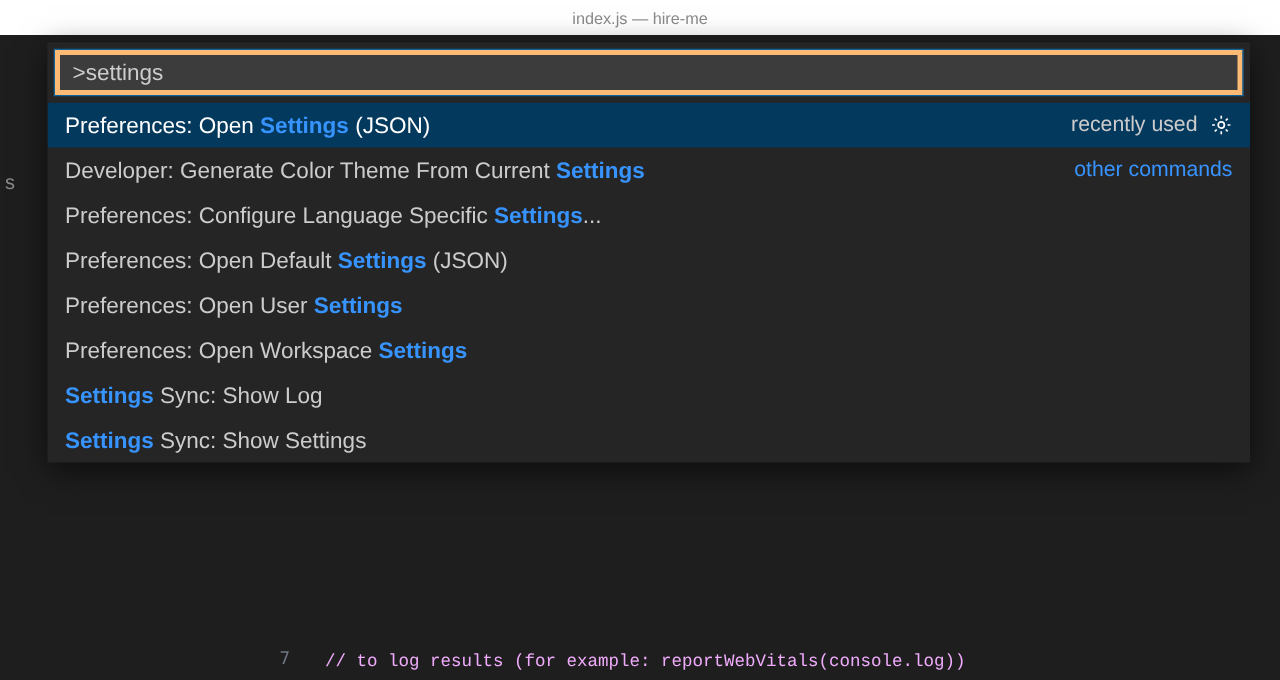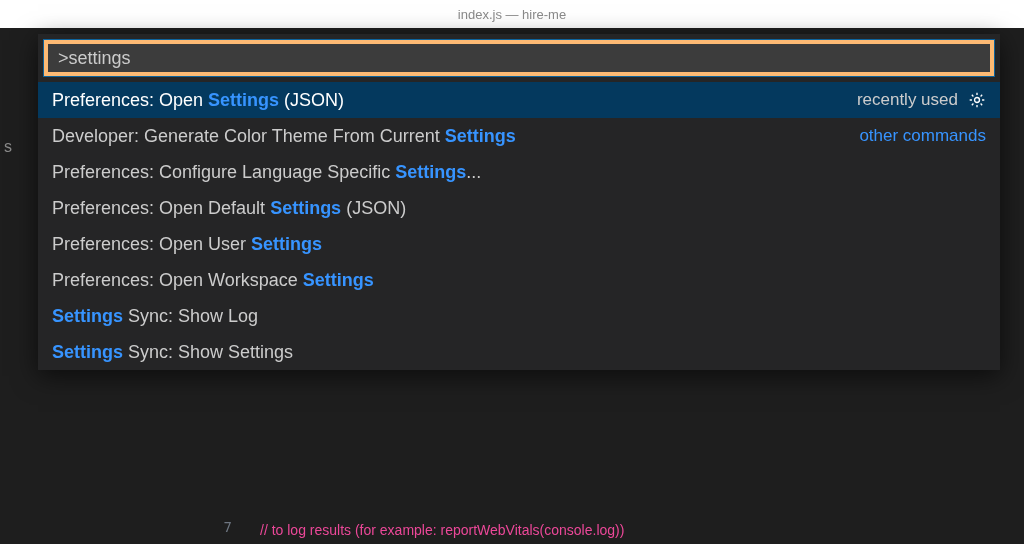--- a/index.html
+++ b/index.html
@@ -1,21 +1,21 @@
 <!DOCTYPE html>
 <html><head>
 <meta charset="utf-8">
 <style>
   * { margin:0; padding:0; box-sizing:border-box; }
   html,body { width:1024px; height:544px; overflow:hidden; background:#1e1e1e; font-family:-apple-system,BlinkMacSystemFont,"Segoe UI",sans-serif; color:#ccc; }
   .window { position:relative; width:1024px; height:544px; background:#252526; }
   .titlebar { height:28px; background:#ffffff; display:flex; align-items:center; justify-content:center; font-size:13px; color:#8a8a8a; }
   .editor-bg { position:absolute; left:0; right:0; top:28px; bottom:0; background:#1e1e1e; }
   .gutter { position:absolute; left:190px; top:0; bottom:0; width:50px; text-align:right; color:#6e7681; font-family:Menlo,Consolas,monospace; font-size:14px; line-height:22px; }
-  .codeln { position:absolute; left:260px; white-space:nowrap; font-family:Liberation Sans, sans-serif; font-size:14px; color:#ec4899; }
+  .codeln { position:absolute; left:260px; white-space:nowrap; font-family:Liberation Mono, monospace; font-size:14px; color:#f0abfc; }
   .palette { position:absolute; left:38px; top:34px; width:962px; background:#252526; box-shadow:0 6px 24px rgba(0,0,0,0.6); z-index:10; }
   .palette-input-wrap { padding:6px; background:#252526; }
   .palette-input { width:100%; height:36px; background:#3c3c3c; border:4px solid #fdba74; outline:1px solid #0e639c; color:#ccc; font-size:18px; padding:0 10px; font-family:inherit; }
   .list { max-height:460px; overflow:hidden; }
   .item { height:36px; display:flex; align-items:center; padding:0 14px; font-size:18px; color:#ccc; justify-content:space-between; cursor:pointer; }
   .item .label { white-space:nowrap; overflow:hidden; text-overflow:ellipsis; }
   .item.selected { background:#04395e; }
   .item.selected .label { color:#fff; }
   .item .hl { color:#3794ff; font-weight:600; }
   .item.selected .hl { color:#3794ff; }

